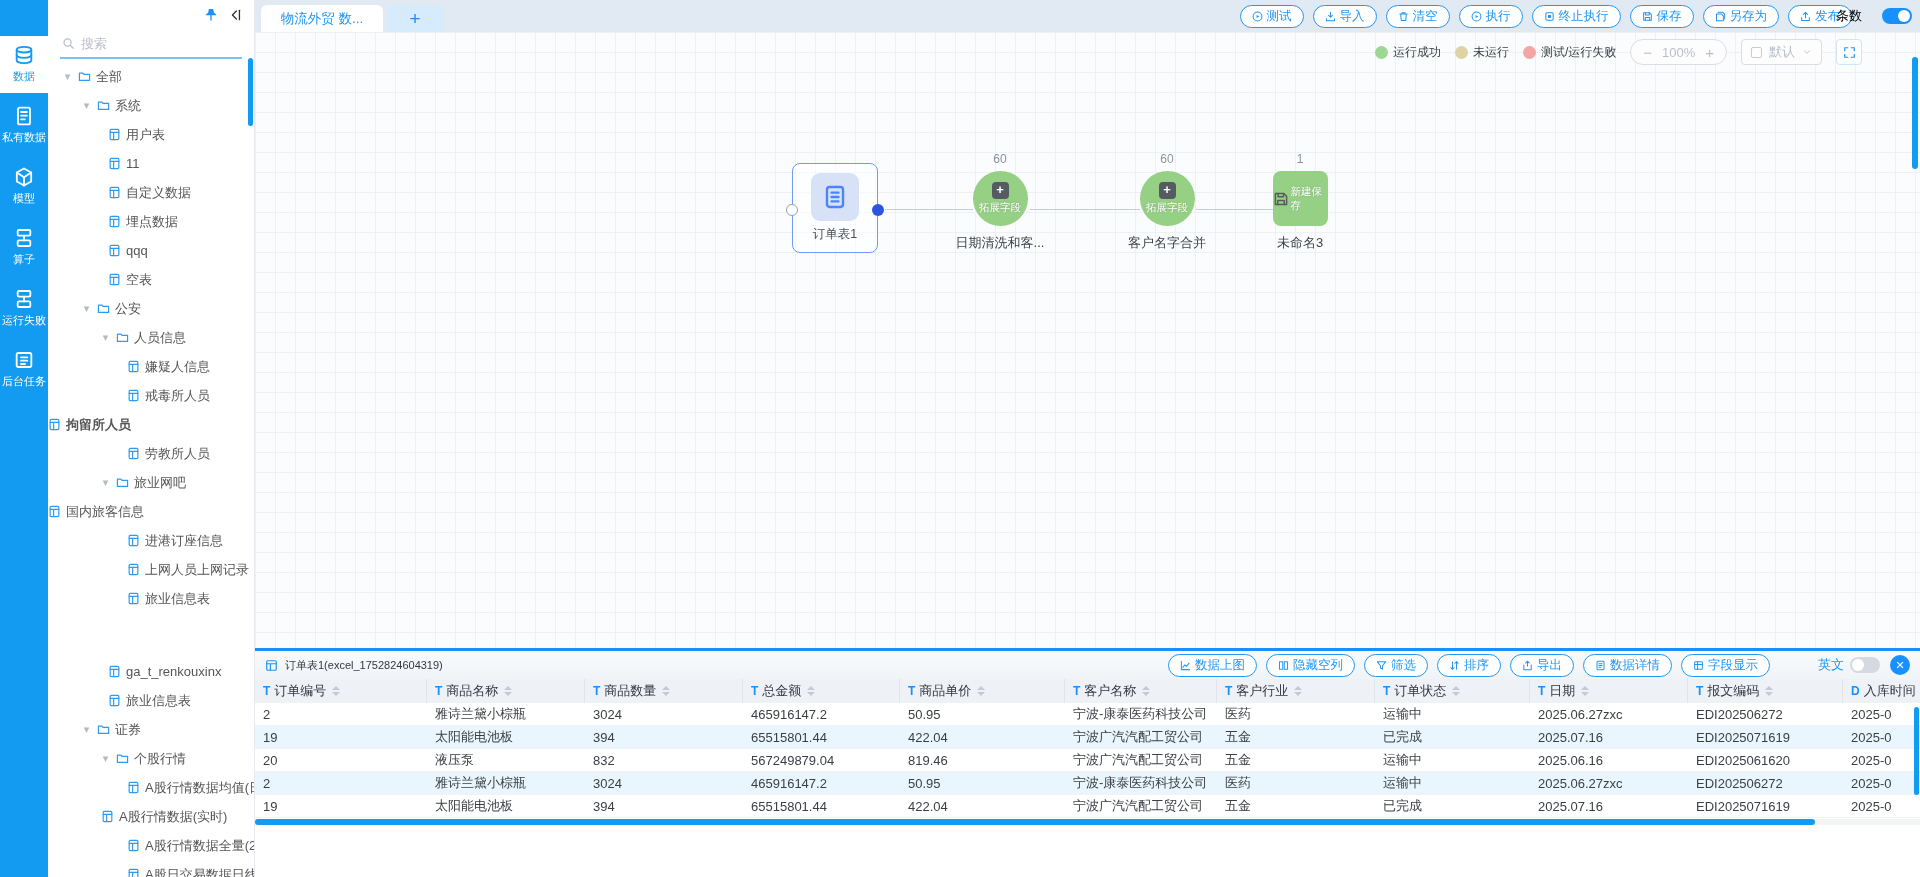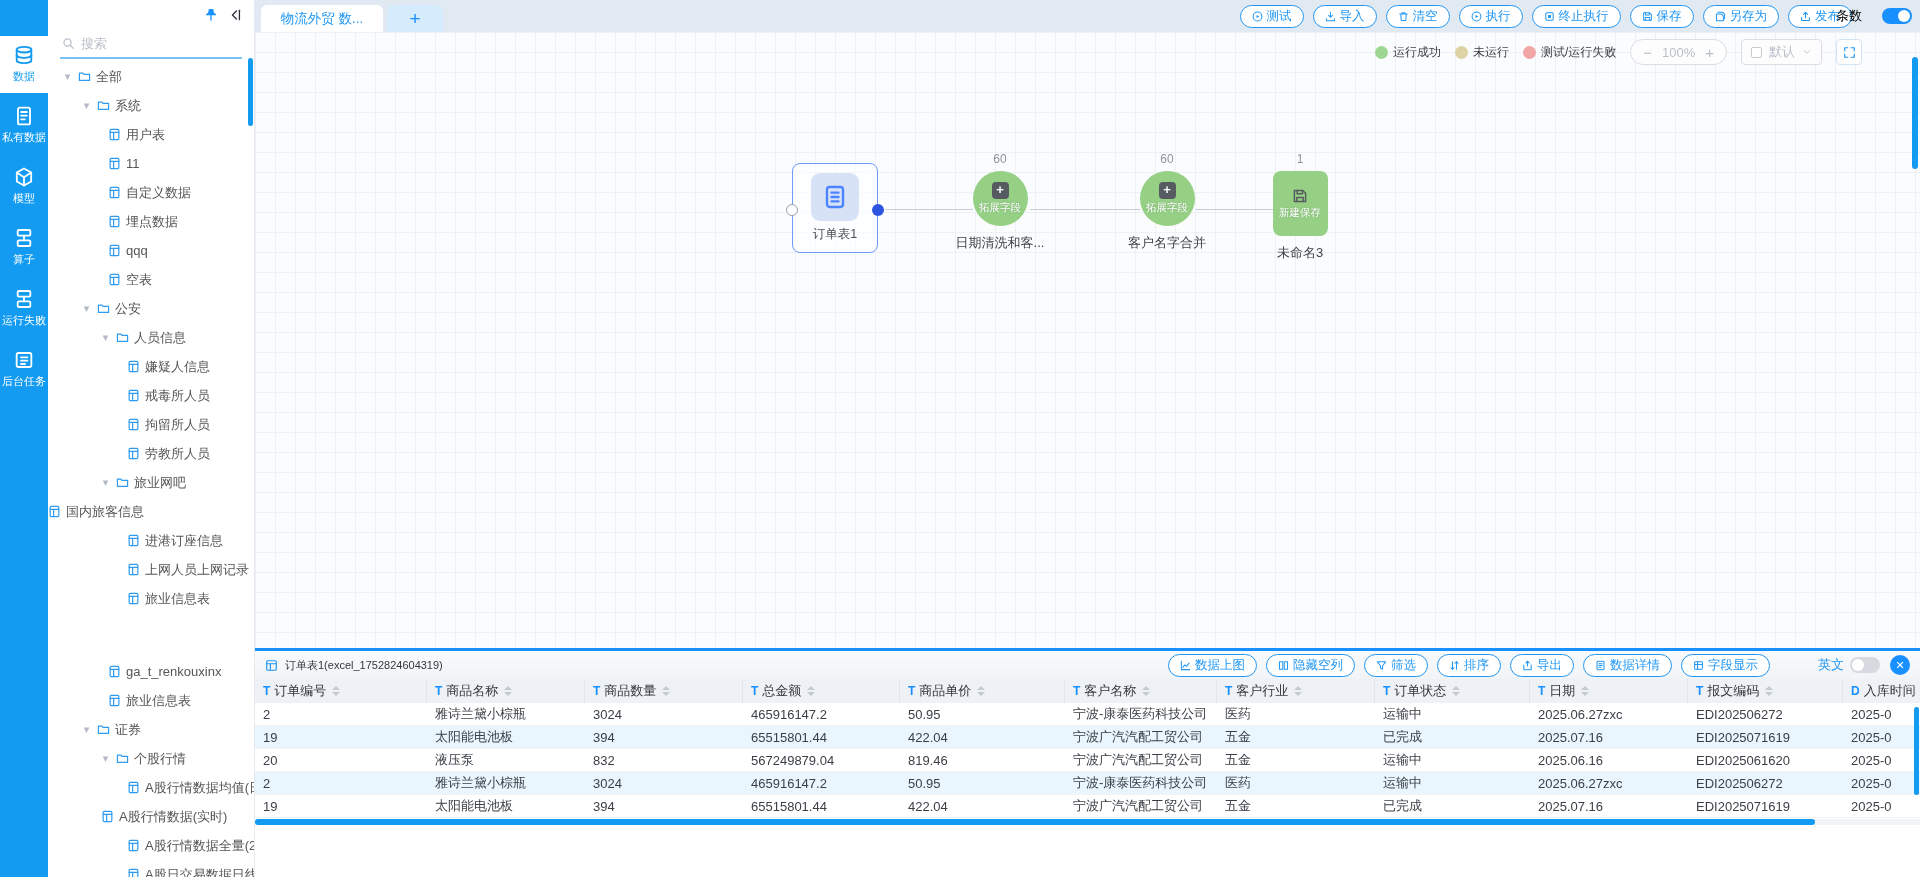--- a/index.html
+++ b/index.html
@@ -81,21 +81,21 @@
   .port { position:absolute; width:12px; height:12px; border-radius:50%; top:40px; }
   .port-l { left:-7px; background:#fff; border:1px solid #9aa0aa; }
   .port-r { right:-7px; background:#2b55e0; }
 
   .opnode { position:absolute; width:110px; display:flex; flex-direction:column; align-items:center; cursor:pointer; }
   .n2 { left:690px; top:120px; }
   .n3 { left:857px; top:120px; }
   .n4 { left:990px; top:120px; }
   .badge { font-size:12px; color:#8d939c; height:16px; margin-bottom:3px; }
   .circle { width:55px; height:55px; border-radius:50%; background:#95d085; display:flex; flex-direction:column; align-items:center; justify-content:center; gap:2px; }
-  .squaren { width:55px; height:65px; border-radius:8px; background:#95d085; display:flex; flex-direction:column; align-items:center; justify-content:center; gap:2px; }
+  .squaren { width:55px; height:55px; border-radius:8px; background:#95d085; display:flex; flex-direction:row; align-items:center; justify-content:center; gap:2px; }
   .plus-chip { width:17px; height:17px; border-radius:4px; background:#565b61; color:#fff; font-size:13px; line-height:16px; text-align:center; font-weight:bold; }
   .inner-label { font-size:10.5px; color:#fff; text-shadow:0 0 2px rgba(90,90,90,.35); }
   .save-chip { color:#565b61; font-size:16px; display:inline-flex; }
   .nlabel { margin-top:8px; font-size:13px; color:#3e434a; max-width:108px; overflow:hidden; white-space:nowrap; text-overflow:ellipsis; }
 
   
   .result-panel { flex:1; border-top:3px solid #1890ff; display:flex; flex-direction:column; min-height:0; background:#fff; position:relative; }
   .rp-titlebar { height:28px; flex:none; background:linear-gradient(#f8fafc,#f1f4f7); display:flex; align-items:center; padding:0 10px; gap:7px; position:relative; }
   .rp-title-ic { color:#2197f3; font-size:13px; display:inline-flex; }
   .rp-title { font-size:11px; color:#33373d; }
@@ -316,21 +316,21 @@
         </div>
         <div class="tree-row" style="padding-left: 79px;">
           <i class="t-ic ic-wrap">
             <svg viewBox="0 0 12 12" fill="none" stroke="currentColor" stroke-width="1.1" stroke-linecap="round" stroke-linejoin="round">
               <rect x="2" y="1.3" width="8" height="9.4" rx="1"></rect>
               <path d="M2 4h8M5.2 4v6.7"></path>
             </svg>
           </i>
           <span>戒毒所人员</span>
         </div>
-        <div class="tree-row" style="padding-left: 79px;">
+        <div class="tree-row" style=" font-weight: bold;">
           <i class="t-ic ic-wrap">
             <svg viewBox="0 0 12 12" fill="none" stroke="currentColor" stroke-width="1.1" stroke-linecap="round" stroke-linejoin="round">
               <rect x="2" y="1.3" width="8" height="9.4" rx="1"></rect>
               <path d="M2 4h8M5.2 4v6.7"></path>
             </svg>
           </i>
           <span>拘留所人员</span>
         </div>
         <div class="tree-row" style="padding-left: 79px;">
           <i class="t-ic ic-wrap">

